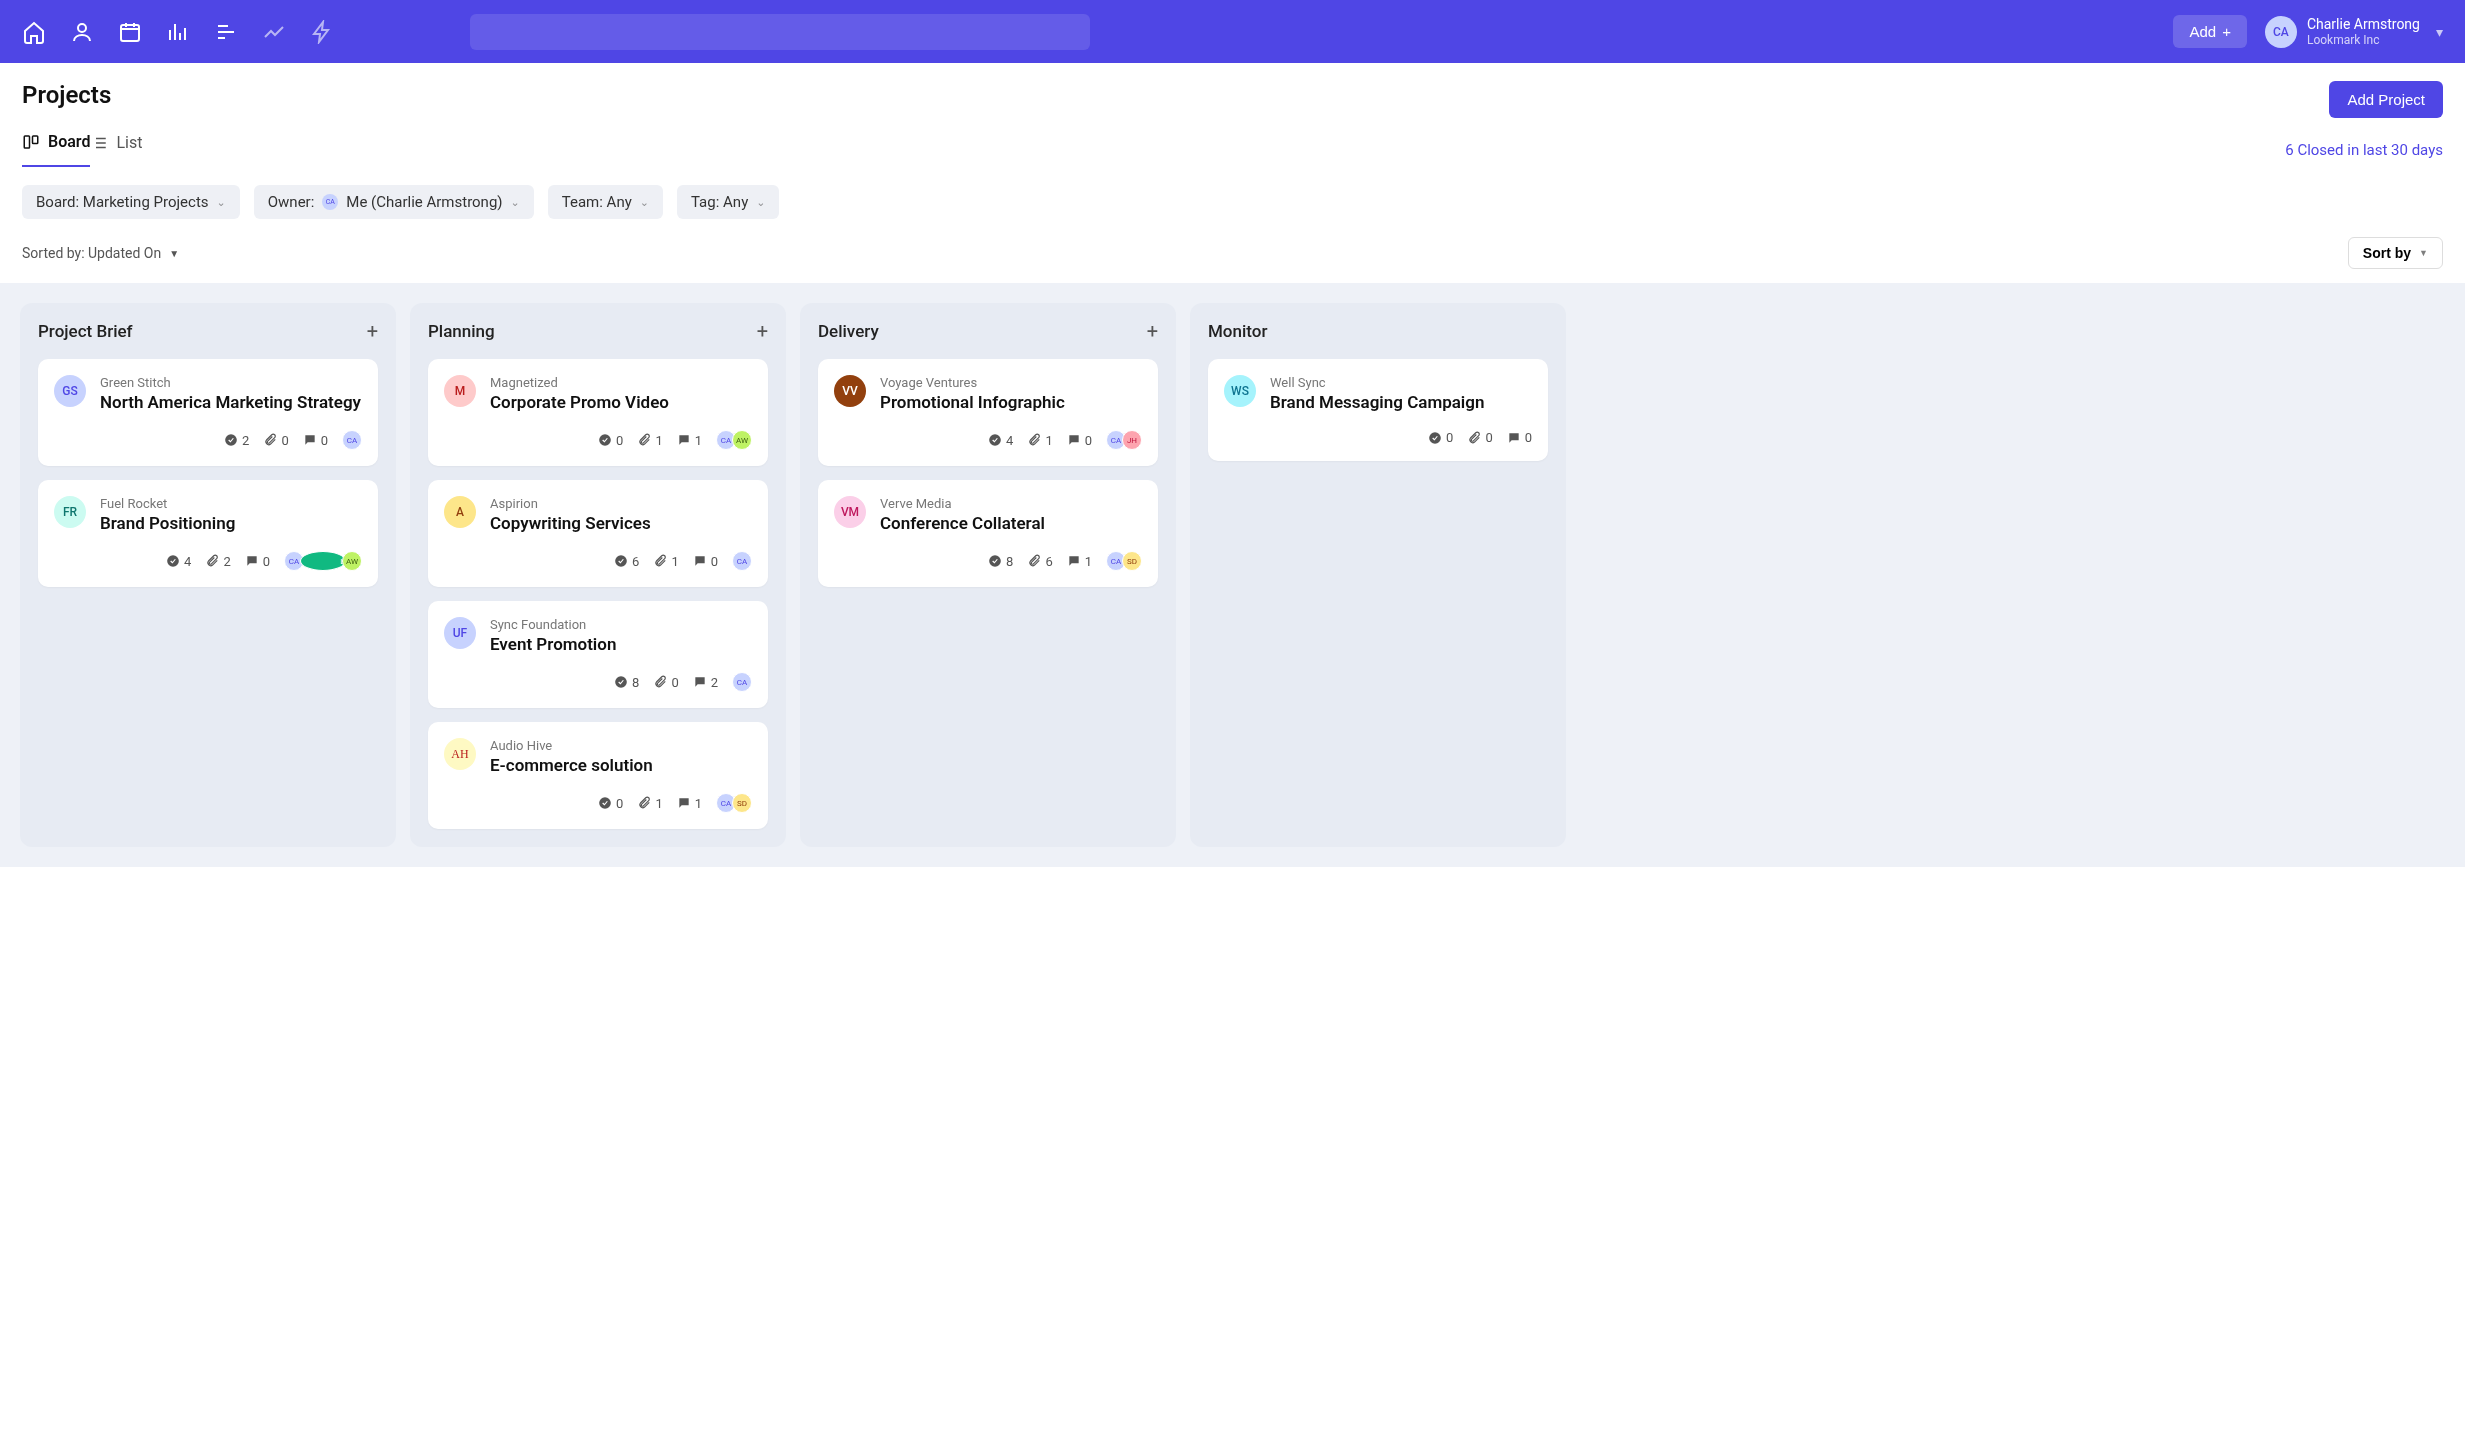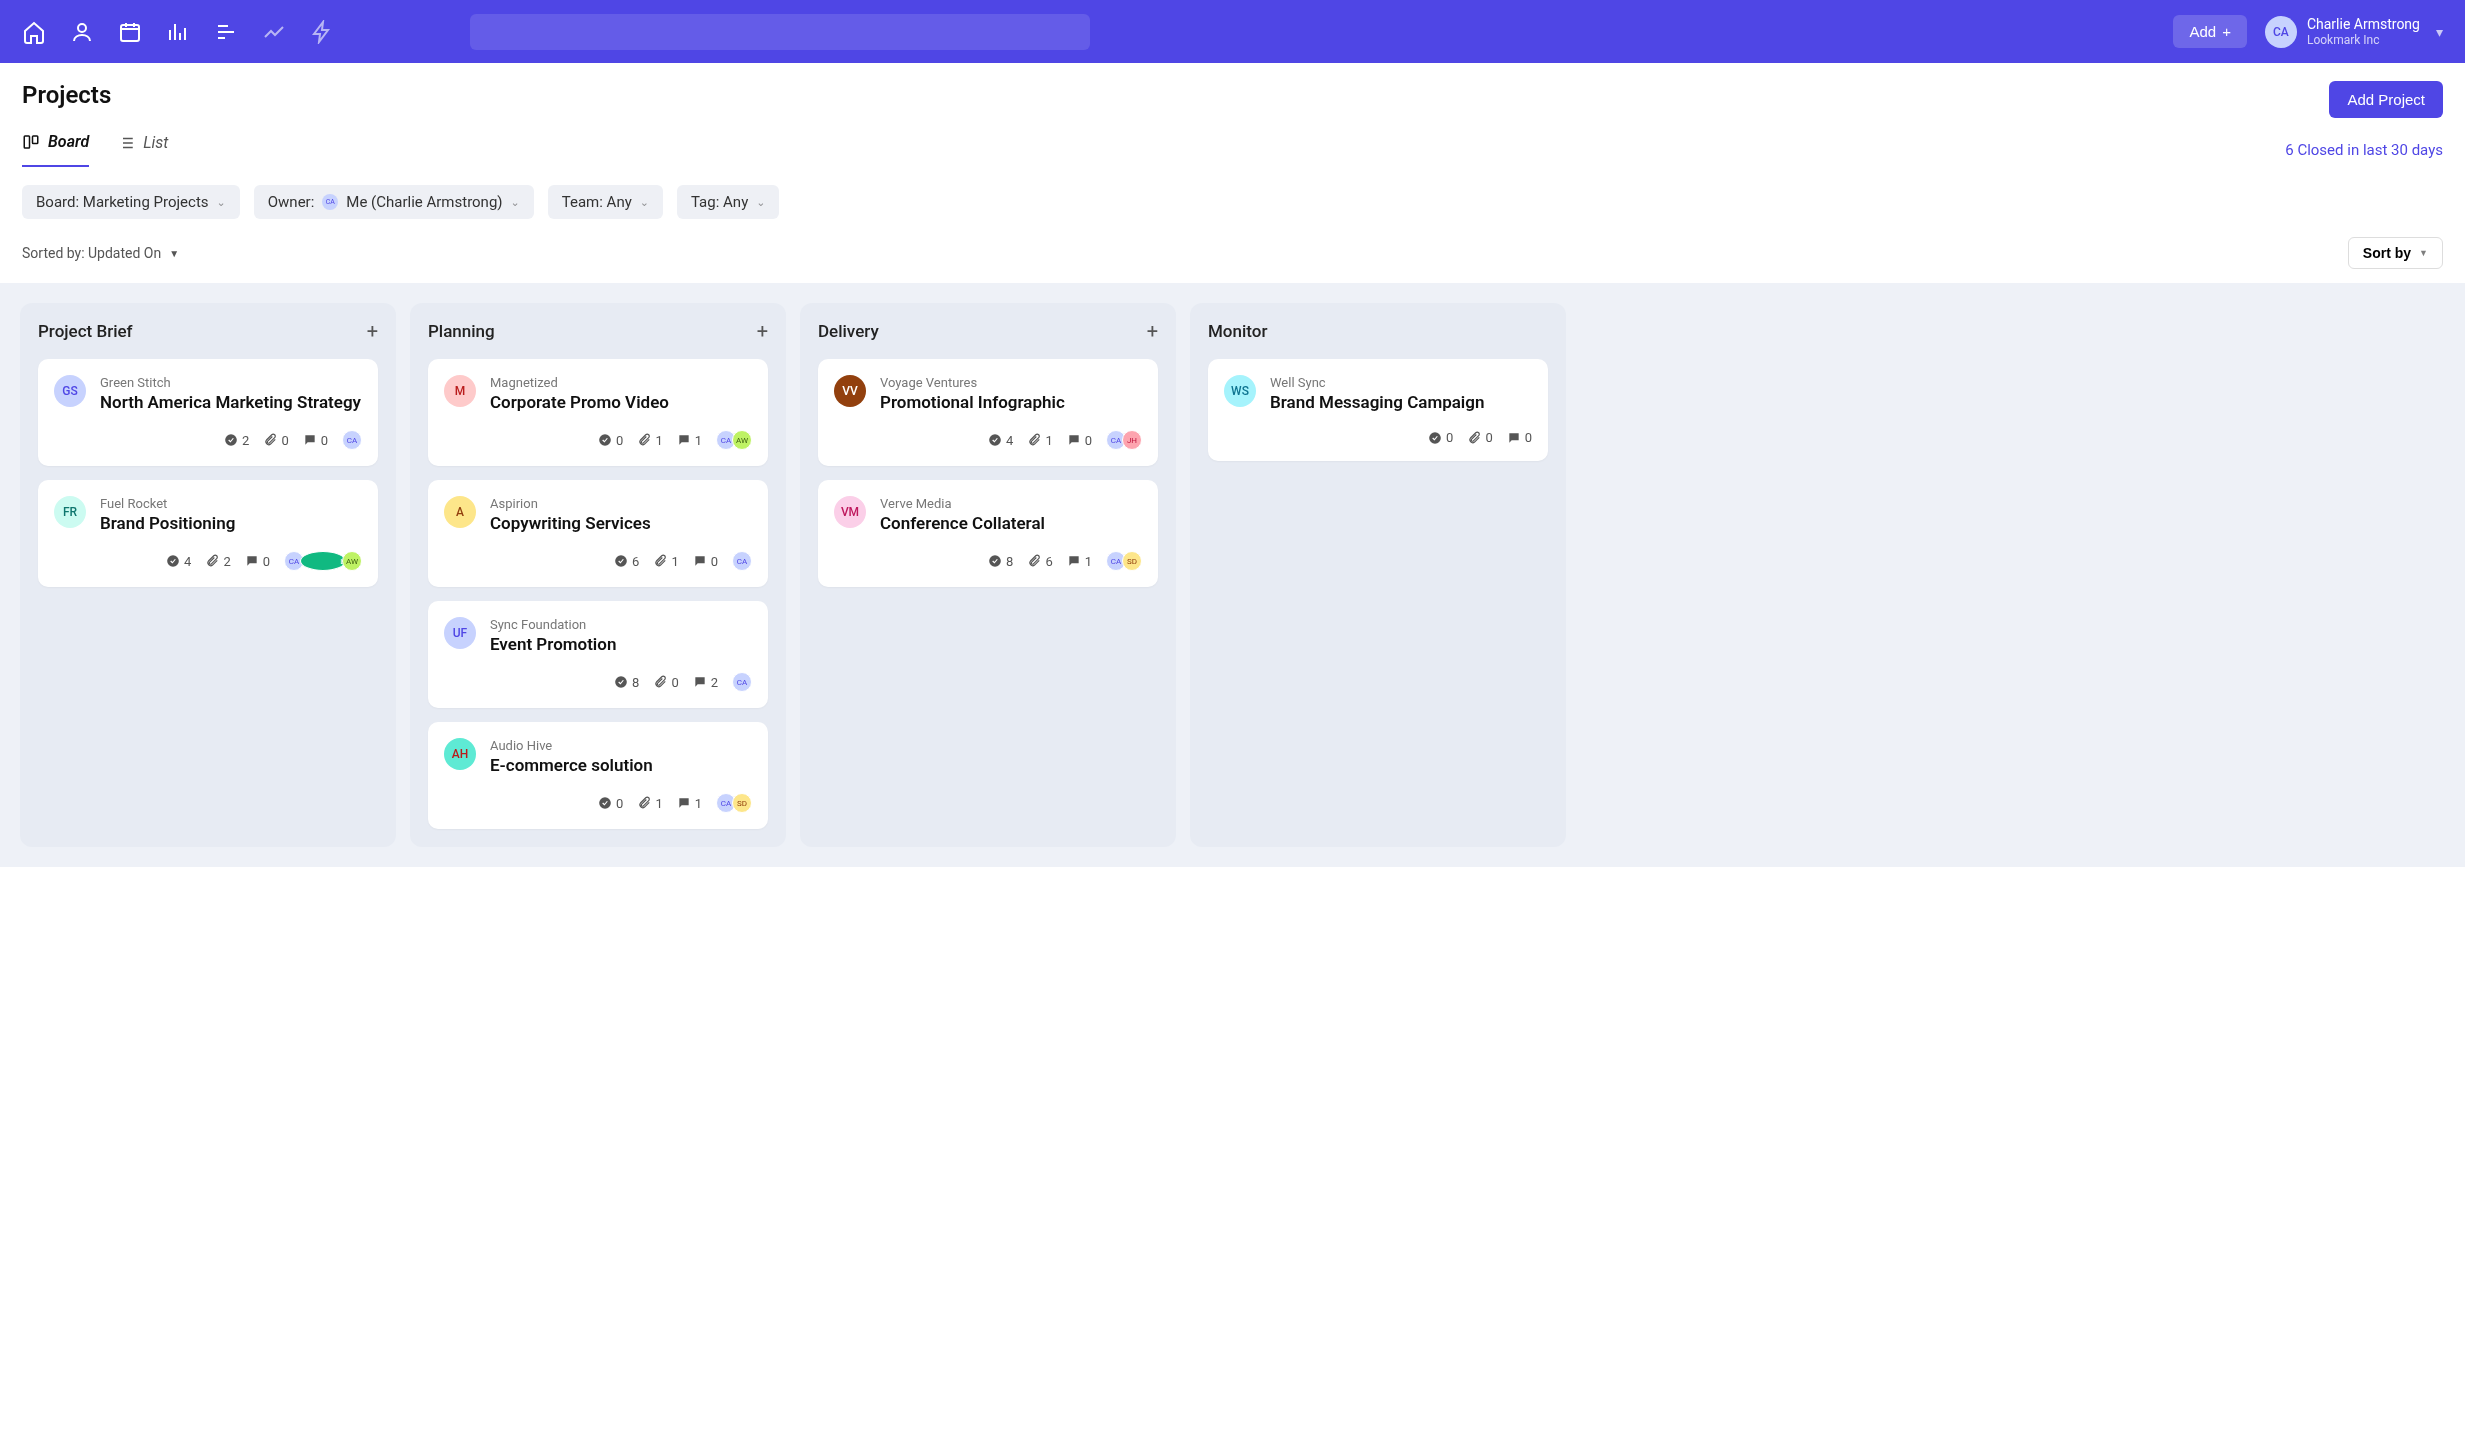--- a/index.html
+++ b/index.html
@@ -15,21 +15,21 @@
 .profile-info { display:flex; flex-direction:column; line-height:1.2;}
 .profile-name { font-size: 14px; }
 .profile-org { font-size: 12px; opacity: .75; }
 .chevron-down { margin-left:6px; opacity:.7;}
 
 .page-header { padding: 18px 22px 0 22px; display:flex; justify-content:space-between; align-items:flex-start;}
 .page-title { font-size: 24px; font-weight: 600; }
 .add-project-btn { background: #4f46e5; color:#fff; border:none; padding:10px 18px; border-radius:6px; font-size:15px; cursor:pointer;}
 
 .tabs-row { padding: 14px 22px 0 22px; display:flex; align-items:center; justify-content:space-between;}
-.tabs { display:flex; gap:28px;font-style:italic;}
+.tabs { display:flex; }
 .tab { display:flex; align-items:center; gap:8px; padding-bottom:14px; cursor:pointer; color:#555; font-size:16px;}
 .tab.active { color:#111; border-bottom:2px solid #4f46e5; font-weight:600;}
 .tab-icon { width:18px; height:18px; display:flex;}
 .closed-link { color:#4f46e5; font-size:15px; cursor:pointer;}
 
 .filters-row { padding: 18px 22px 0 22px; display:flex; gap:14px;}
 .filter-pill { background:#eef0f5; border-radius:6px; padding:8px 14px; display:flex; align-items:center; gap:8px; cursor:pointer; font-size:15px; color:#333;}
 .filter-pill .mini-av { width:16px;height:16px;border-radius:50%;background:#c7d2fe;color:#4f46e5;font-size:7px;display:flex;align-items:center;justify-content:center;}
 .pill-chevron { opacity:.5; font-size:11px;}
 
@@ -350,21 +350,21 @@
             </svg>
             <span>2</span>
           </span>
           <span class="assignees">
             <span class="mini" style="background: rgb(199, 210, 254); color: rgb(79, 70, 229);">CA</span>
           </span>
         </div>
       </div>
       <div class="card">
         <div class="card-top">
-          <div class="card-avatar" style="background: #5eead4; color: rgb(185, 28, 28);">AH</div>
+          <div class="card-avatar" style="background: #fef9c3; color: rgb(185, 28, 28); font-family: Liberation Serif, serif;">AH</div>
           <div class="card-text">
             <span class="card-client">Audio Hive</span>
             <span class="card-title">E-commerce solution</span>
           </div>
         </div>
         <div class="card-stats">
           <span class="stat">
             <svg viewBox="0 0 24 24" fill="currentColor">
               <circle cx="12" cy="12" r="10"></circle>
               <path d="M8 12l3 3 5-6" stroke="#fff" stroke-width="2" fill="none"></path>

